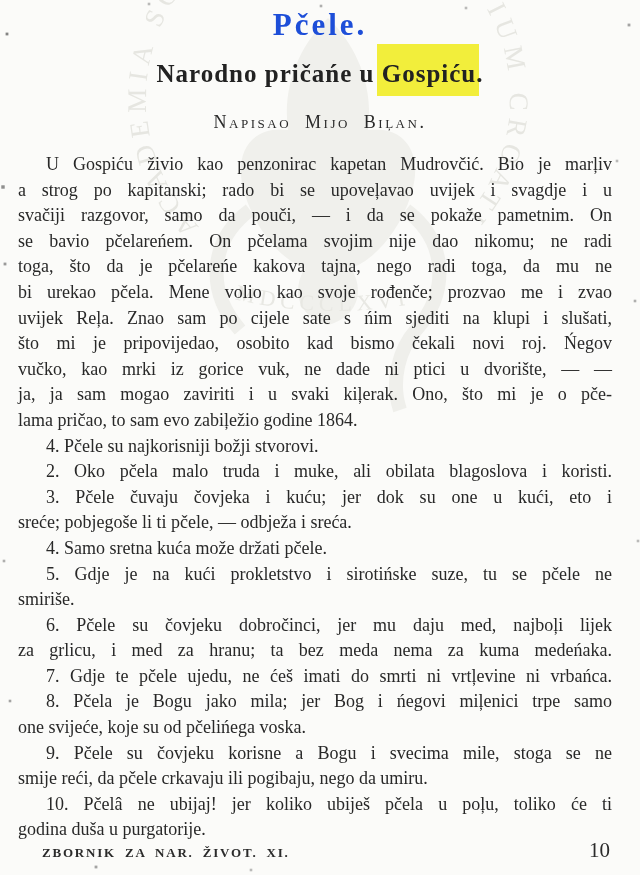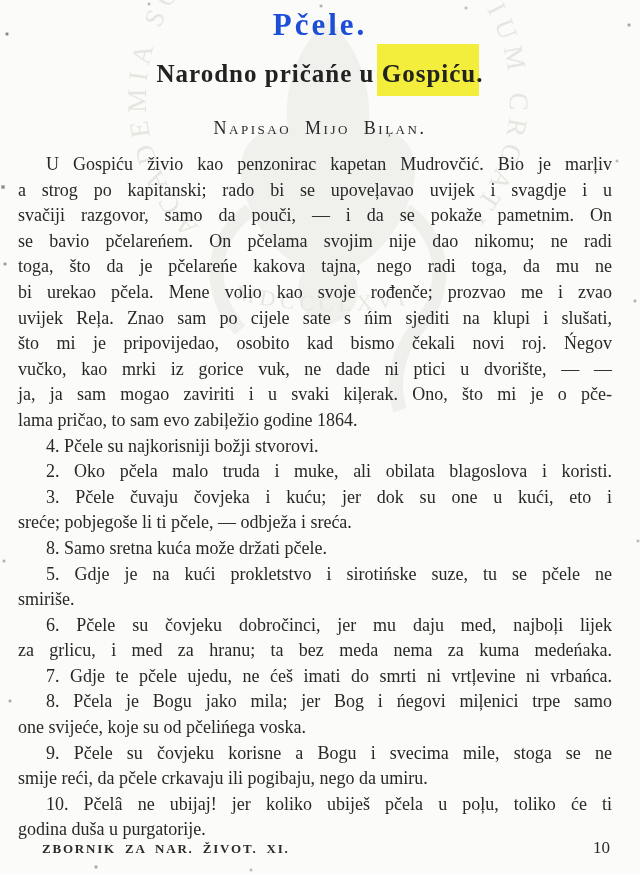--- a/index.html
+++ b/index.html
@@ -42,21 +42,21 @@
   }
   .hl {
     padding: 16px 3px 9px 5px;
     margin: -2px -3px -9px -5px;
   }
   .byline {
     text-align: center;
     font-size: 18px;
     font-variant: small-caps;
     letter-spacing: 2.5px; word-spacing: 7px;
-    margin: 9px; padding-top: 21px;
+    margin: 3px; padding-top: 21px;
     color: #2a2a2a;
   }
 
   .body-text {
     position: absolute;
     left: 18px; right: 28px; top: 152px;
     font-size: 18px; line-height: 25.6px;
     z-index: 1;
   }
   .line {
@@ -71,21 +71,21 @@
   .footer {
     position: absolute;
     left: 42px; right: 24px; top: 838px;
     z-index: 1;
     display: flex; justify-content: space-between; align-items: baseline;
   }
   .journal {
     font-size: 13px; font-weight: bold; letter-spacing: 1.8px;
     word-spacing: 4px; color: #2b2b2b;
   }
-  .pagenum { font-size: 17px; color: #2b2b2b; padding-right: 6px; }
+  .pagenum { font-size: 21px; color: #2b2b2b; padding-right: 6px; }
 
   
   .speckles {
     position: absolute; z-index: 2; top: 0; left: 0;
     width: 2px; height: 2px; background: transparent; pointer-events: none;
     box-shadow:
       6px 33px 0 0.4px rgba(35,35,35,.55),
       2px 186px 0 0.7px rgba(35,35,35,.5),
       4px 263px 0 0.4px rgba(35,35,35,.45),
       9px 700px 0 0.3px rgba(35,35,35,.4),
@@ -144,21 +144,21 @@
       <div class="line j">bi urekao pčela. Mene volio kao svoje rođenče; prozvao me i zvao</div>
       <div class="line j">uvijek Reļa. Znao sam po cijele sate s ńim sjediti na klupi i slušati,</div>
       <div class="line j">što mi je pripovijedao, osobito kad bismo čekali novi roj. Ńegov</div>
       <div class="line j">vučko, kao mrki iz gorice vuk, ne dade ni ptici u dvorište, — —</div>
       <div class="line j">ja, ja sam mogao zaviriti i u svaki kiļerak. Ono, što mi je o pče-</div>
       <div class="line">lama pričao, to sam evo zabiļežio godine 1864.</div>
       <div class="line i">4. Pčele su najkorisniji božji stvorovi.</div>
       <div class="line j i">2. Oko pčela malo truda i muke, ali obilata blagoslova i koristi.</div>
       <div class="line j i">3. Pčele čuvaju čovjeka i kuću; jer dok su one u kući, eto i</div>
       <div class="line">sreće; pobjegoše li ti pčele, — odbježa i sreća.</div>
-      <div class="line i">8. Samo sretna kuća može držati pčele.</div>
+      <div class="line i">4. Samo sretna kuća može držati pčele.</div>
       <div class="line j i">5. Gdje je na kući prokletstvo i sirotińske suze, tu se pčele ne</div>
       <div class="line">smiriše.</div>
       <div class="line j i">6. Pčele su čovjeku dobročinci, jer mu daju med, najboļi lijek</div>
       <div class="line j">za grlicu, i med za hranu; ta bez meda nema za kuma medeńaka.</div>
       <div class="line j i">7. Gdje te pčele ujedu, ne ćeš imati do smrti ni vrtļevine ni vrbańca.</div>
       <div class="line j i">8. Pčela je Bogu jako mila; jer Bog i ńegovi miļenici trpe samo</div>
       <div class="line">one svijeće, koje su od pčelińega voska.</div>
       <div class="line j i">9. Pčele su čovjeku korisne a Bogu i svecima mile, stoga se ne</div>
       <div class="line">smije reći, da pčele crkavaju ili pogibaju, nego da umiru.</div>
       <div class="line j i">10. Pčelâ ne ubijaj! jer koliko ubiješ pčela u poļu, toliko će ti</div>

